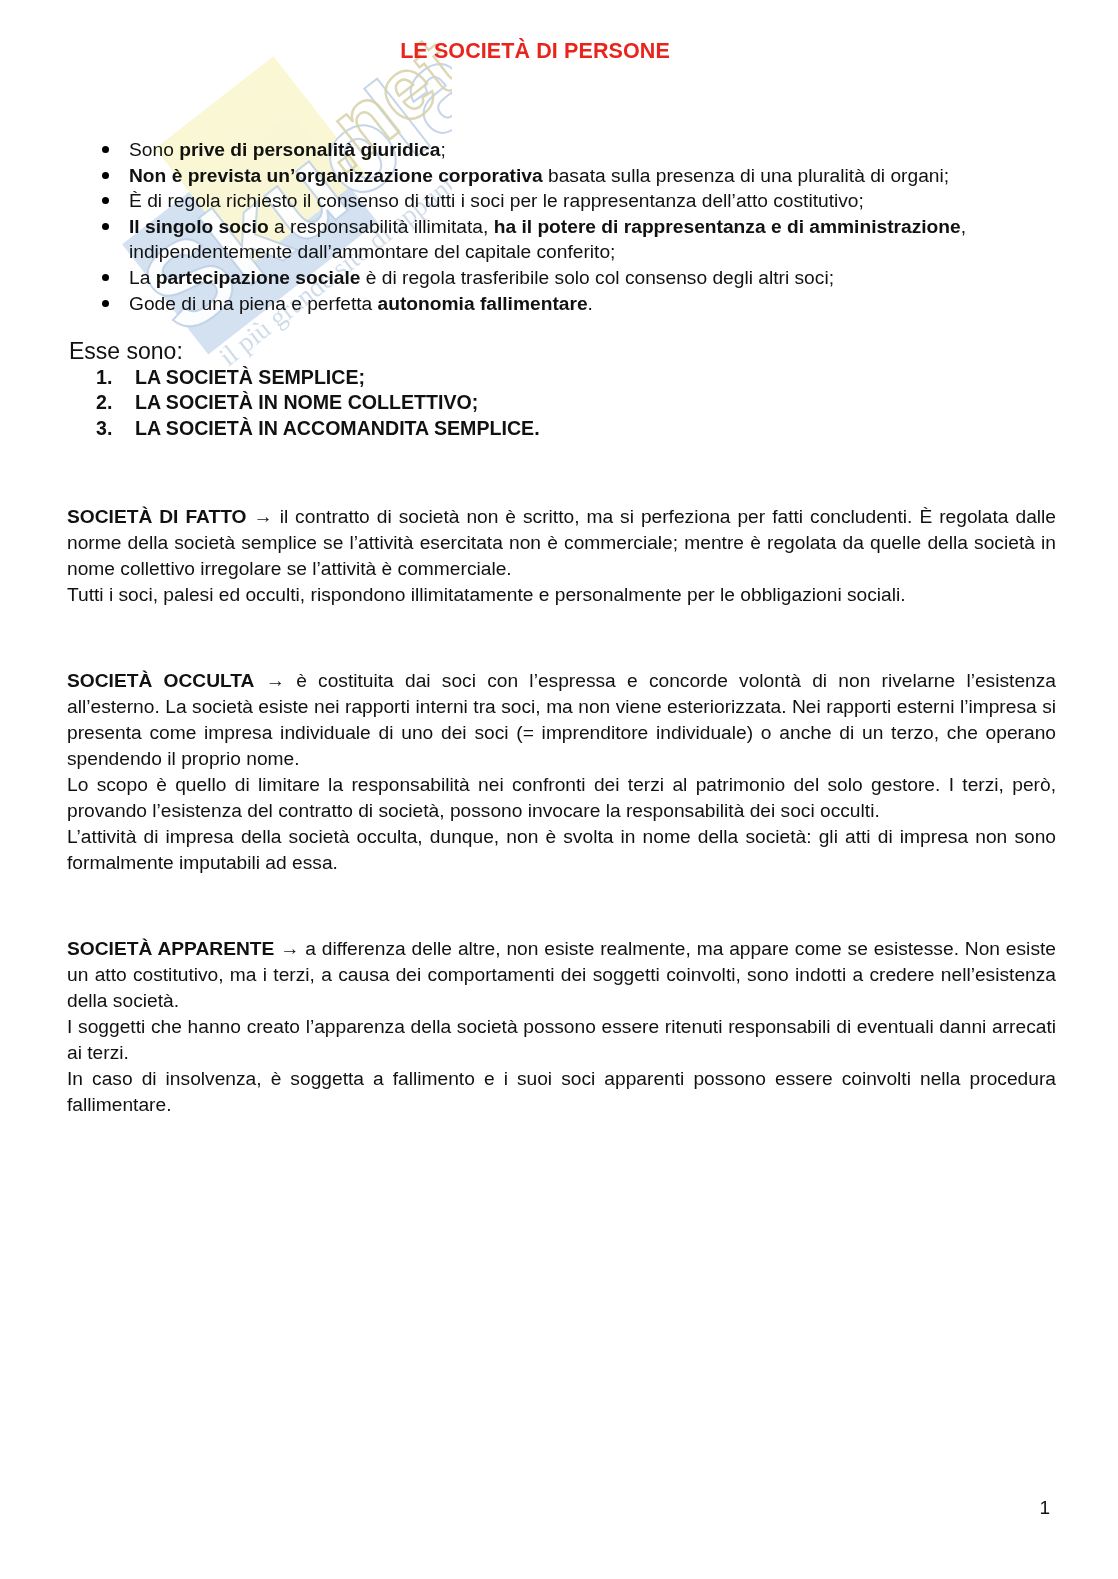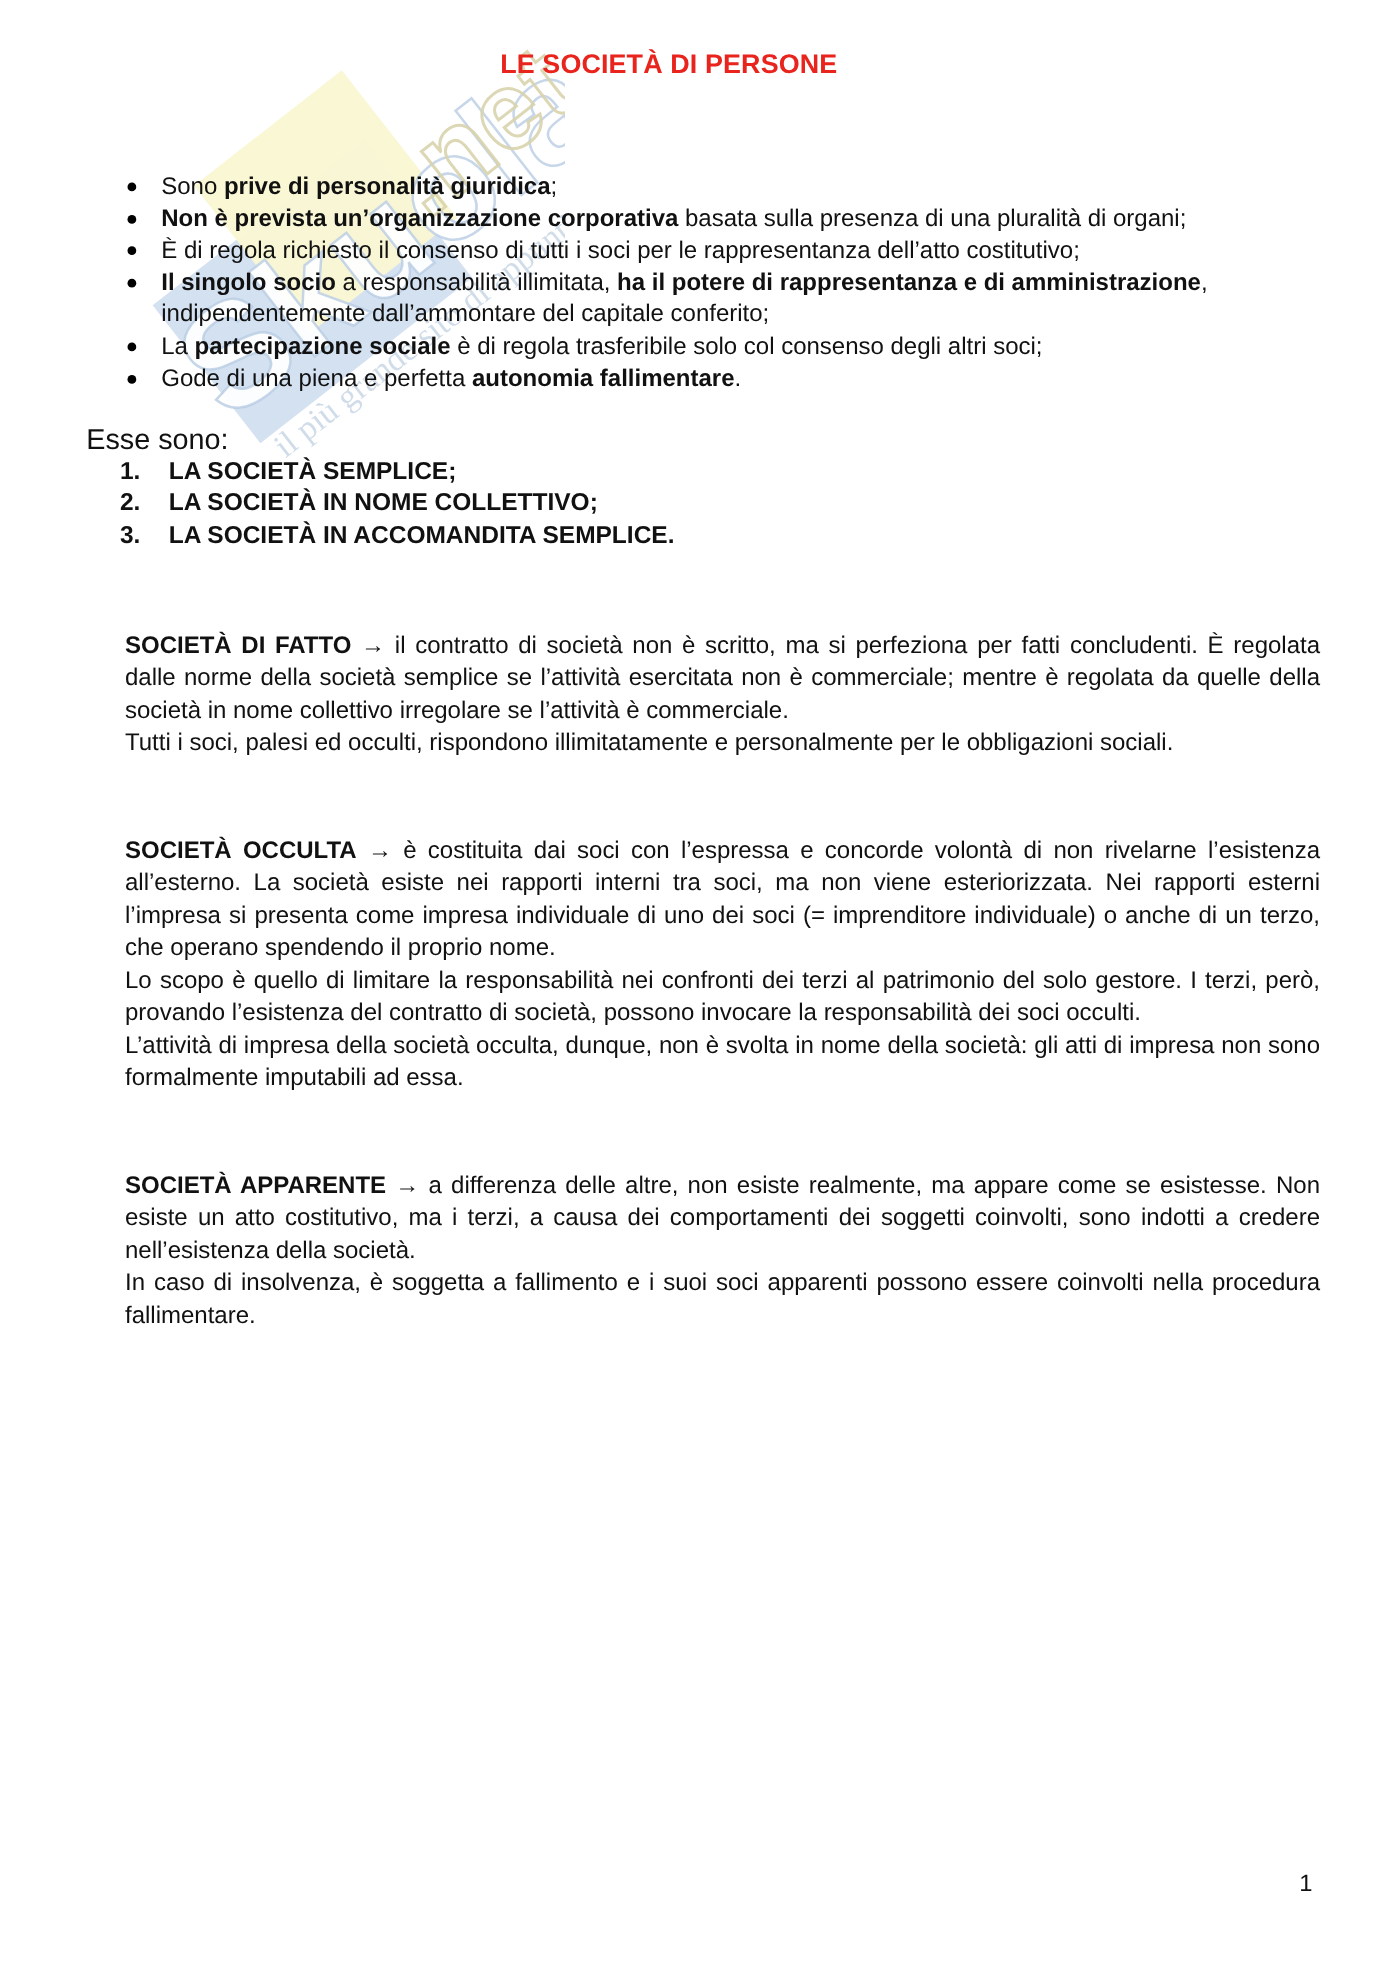--- a/index.html
+++ b/index.html
@@ -97,21 +97,21 @@
     padding-left: 135px;
   }
   .num-list li .num {
     position: absolute;
     left: 96px;
     top: 0;
     font-weight: bold;
   }
 
   .section {
-    padding-left: 100px;
+    padding-left: 67px;
     padding-right: 62px;
     font-size: 19.2px;
     line-height: 26px;
     color: #111111;
     text-align: justify;
   }
   .section.first { padding-top: 62px; }
   .section.spaced { padding-top: 60px; }
 
   .section p { margin: 0; }
@@ -170,20 +170,21 @@
           <p><span class="head">SOCIETÀ DI FATTO</span><span class="arrow"> → </span><span>il contratto di società non è scritto, ma si perfeziona per fatti concludenti. È regolata dalle norme della società semplice se l’attività esercitata non è commerciale; mentre è regolata da quelle della società in nome collettivo irregolare se l’attività è commerciale.</span></p>
           <p><span>Tutti i soci, palesi ed occulti, rispondono illimitatamente e personalmente per le obbligazioni sociali.</span></p>
         </div>
         <div class="section spaced" id="societa-occulta">
           <p><span class="head">SOCIETÀ OCCULTA</span><span class="arrow"> → </span><span>è costituita dai soci con l’espressa e concorde volontà di non rivelarne l’esistenza all’esterno. La società esiste nei rapporti interni tra soci, ma non viene esteriorizzata. Nei rapporti esterni l’impresa si presenta come impresa individuale di uno dei soci (= imprenditore individuale) o anche di un terzo, che operano spendendo il proprio nome.</span></p>
           <p><span>Lo scopo è quello di limitare la responsabilità nei confronti dei terzi al patrimonio del solo gestore. I terzi, però, provando l’esistenza del contratto di società, possono invocare la responsabilità dei soci occulti.</span></p>
           <p><span>L’attività di impresa della società occulta, dunque, non è svolta in nome della società: gli atti di impresa non sono formalmente imputabili ad essa.</span></p>
         </div>
         <div class="section spaced" id="societa-apparente">
           <p><span class="head">SOCIETÀ APPARENTE</span><span class="arrow"> → </span><span>a differenza delle altre, non esiste realmente, ma appare come se esistesse. Non esiste un atto costitutivo, ma i terzi, a causa dei comportamenti dei soggetti coinvolti, sono indotti a credere nell’esistenza della società.</span></p>
+          <p><span>I soggetti che hanno creato l’apparenza della società possono essere ritenuti responsabili di eventuali danni arrecati ai terzi.</span></p>
           <p><span>In caso di insolvenza, è soggetta a fallimento e i suoi soci apparenti possono essere coinvolti nella procedura fallimentare.</span></p>
         </div>
       </div>
 
   </div>
 
   <div class="page-number">1</div>
 
 </div>
 

